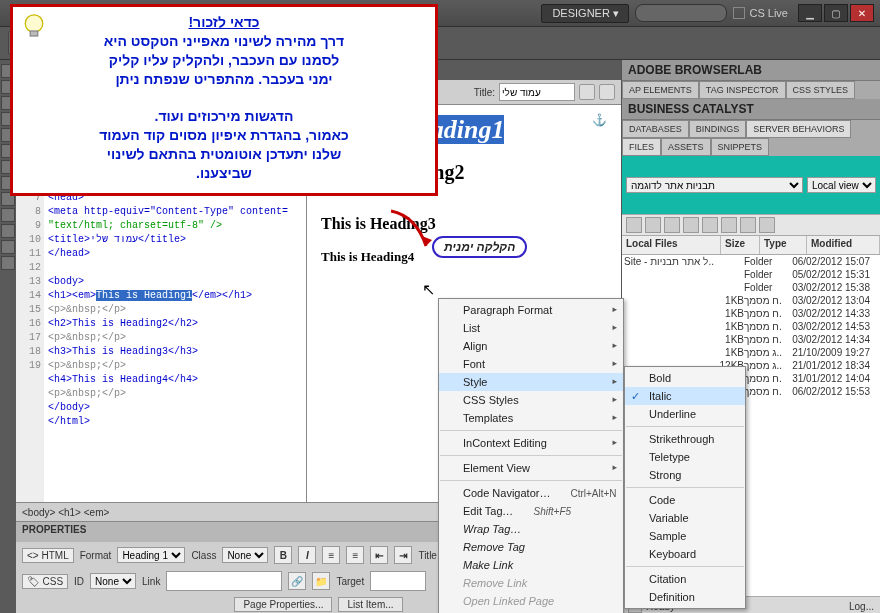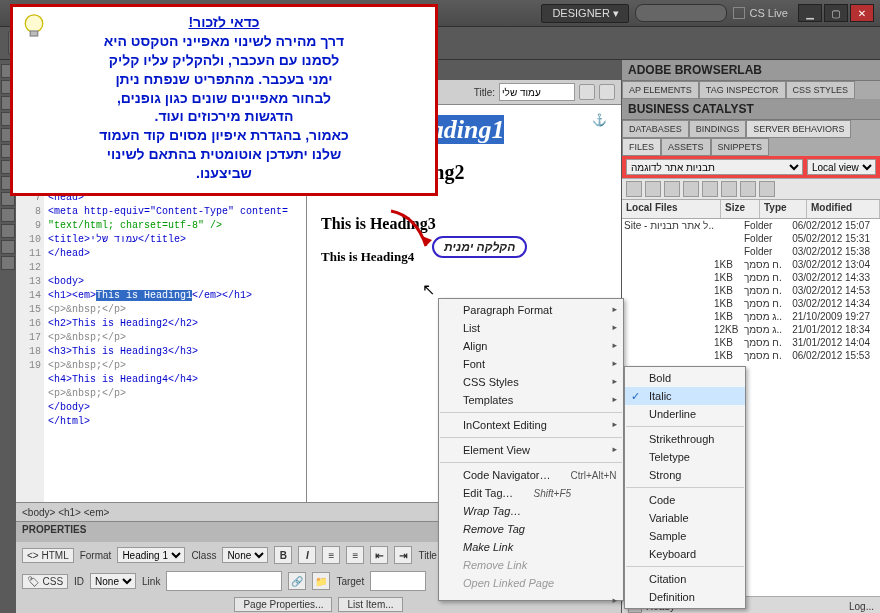--- a/index.html
+++ b/index.html
@@ -48,30 +48,30 @@
 .propbar .row{display:flex;align-items:center;padding:3px 6px;gap:6px;font-size:10px;color:#333}
 .propbar select,.propbar input{font-size:10px;border:1px solid #999;height:16px}
 .propbar .btn{background:#e6e6e6;border:1px solid #999;padding:1px 8px;font-size:10px}
 .propbar .fmt{width:16px;height:16px;background:#eee;border:1px solid #999;display:inline-flex;align-items:center;justify-content:center;font-size:10px;font-weight:bold}
 .rightpanel{width:258px;background:#b7b7b7;display:flex;flex-direction:column;border-left:1px solid #555}
 .rightpanel .acc{background:#999;color:#222;font-size:12px;padding:3px 6px;border-bottom:1px solid #777;font-weight:bold}
 .rightpanel .tabs{background:#aaa;display:flex;font-size:9px}
 .rightpanel .tabs .t{padding:3px 6px;border:1px solid #888;background:#c9c9c9;color:#333}
 .rightpanel .tabs .t.active{background:#ddd}
 .filesarea{flex:1;background:#fff;display:flex;flex-direction:column;min-height:0;font-size:10px;color:#333}
-.filesarea .toolbar{height:22px;background:#ef4444;display:flex;align-items:center;padding:0 4px;gap:4px;border-bottom:1px solid #aaa}
+.filesarea .toolbar{height:22px;background:#14b8a6;display:flex;align-items:center;padding:18px 4px;gap:4px;border-bottom:1px solid #aaa}
 .filesarea select{font-size:10px;height:16px;border:1px solid #999}
 .filesarea .icorow{height:20px;background:#e6e6e6;display:flex;align-items:center;gap:3px;padding:0 4px;border-bottom:1px solid #aaa}
 .filesarea .icorow .i{width:14px;height:14px;background:#ccc;border:1px solid #999}
 .filesarea .cols{height:18px;background:#eee;display:flex;border-bottom:1px solid #aaa}
 .filesarea .cols div{padding:2px 4px;border-right:1px solid #bbb;font-size:10px;font-weight:bold}
 .filesarea .tree{flex:1;overflow:auto;background:#fff}
 .filesarea .tree .row{display:flex;padding:1px 2px;align-items:center}
 .filesarea .tree .row .name{flex:0 0 90px;overflow:hidden;white-space:nowrap;text-overflow:clip}
-.filesarea .tree .row .size{flex:0 0 30px;}
+.filesarea .tree .row .size{flex:0 0 30px;text-align:right}
 .filesarea .tree .row .type{flex:0 0 38px;overflow:hidden;white-space:nowrap}
 .filesarea .tree .row .mod{flex:0 0 88px;overflow:hidden;white-space:nowrap;direction:ltr;text-align:right}
 .filesarea .ready{height:18px;background:#d9d9d9;border-top:1px solid #aaa;display:flex;align-items:center;padding:0 6px;gap:4px}
 
 .ctx{position:absolute;background:#f4f4f4;border:1px solid #888;box-shadow:2px 2px 4px rgba(0,0,0,.3);font-size:11px;color:#222;padding:2px 0;z-index:50}
 .ctx .item{padding:3px 22px 3px 24px;white-space:nowrap;display:flex;align-items:center;position:relative}
 .ctx .item.disabled{color:#999}
 .ctx .item .accel{margin-left:auto;padding-left:20px;color:#555;font-size:10px}
 .ctx .item.arrow:after{content:"▸";position:absolute;right:6px;top:3px;font-size:9px;color:#555}
 .ctx .item.hover{background:#cde6ff}
@@ -349,20 +349,21 @@
       </div>
     </div>
   </div>
 </div>
 
 <div class="ctx" id="ctx1" style="left:438px;top:298px;width:184px">
     <div class="item arrow">Paragraph Format</div>
     <div class="item arrow">List</div>
     <div class="item arrow">Align</div>
     <div class="item arrow">Font</div>
+    <div class="item arrow hover">Style</div>
     <div class="item arrow">CSS Styles</div>
     <div class="item arrow">Templates</div>
     <div class="sep"></div>
     <div class="item arrow">InContext Editing</div>
     <div class="sep"></div>
     <div class="item arrow">Element View</div>
     <div class="sep"></div>
     <div class="item">Code Navigator…<span class="accel">Ctrl+Alt+N</span></div>
     <div class="item">Edit Tag <em>…<span class="accel">Shift+F5</span></em></div>
     <div class="item">
@@ -408,21 +409,21 @@
 <div class="callout">
   <svg class="bulb" viewBox="0 0 24 24">
       <circle cx="12" cy="10" r="7" fill="#fffbd1" stroke="#c9b900"></circle>
       <rect x="9" y="16" width="6" height="4" fill="#bbb" stroke="#888"></rect>
     </svg>
   <div class="txt">
     <span class="title">כדאי לזכור!</span><br>
     <span>דרך מהירה לשינוי מאפייני הטקסט היא</span><br>
     <span>לסמנו עם העכבר, ולהקליק עליו קליק</span><br>
     <span>ימני בעכבר. מהתפריט שנפתח ניתן</span><br>
-    <span>לבחור מאפיינים שונים כגון גופנים,</span><br>
+    <br>
     <span>הדגשות מירכוזים ועוד.</span><br>
     <span>כאמור, בהגדרת איפיון מסוים קוד העמוד</span><br>
     <span>שלנו יתעדכן אוטומטית בהתאם לשינוי</span><br>
     <span>שביצענו.</span>
   </div>
 </div>
 <svg class="callarrow" width="60" height="50">
   <path d="M5 5 Q30 10 40 40" stroke="#c40000" stroke-width="3" fill="none"></path>
   <path d="M40 40 l-4 -10 l10 4 z" fill="#c40000"></path>
 </svg>

